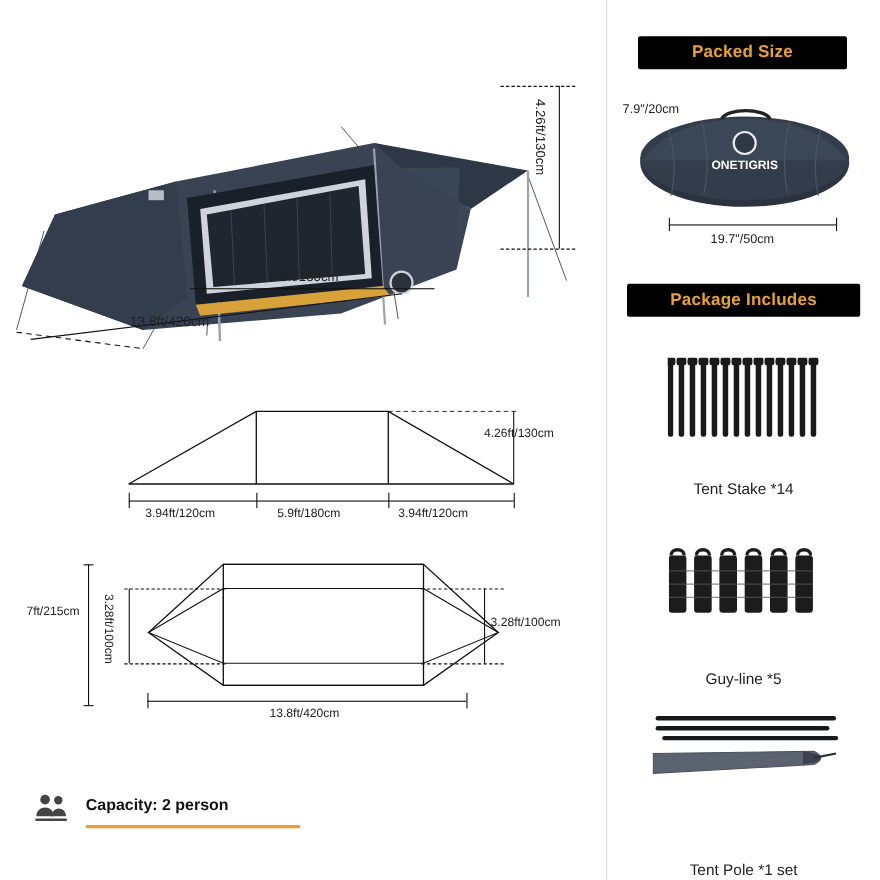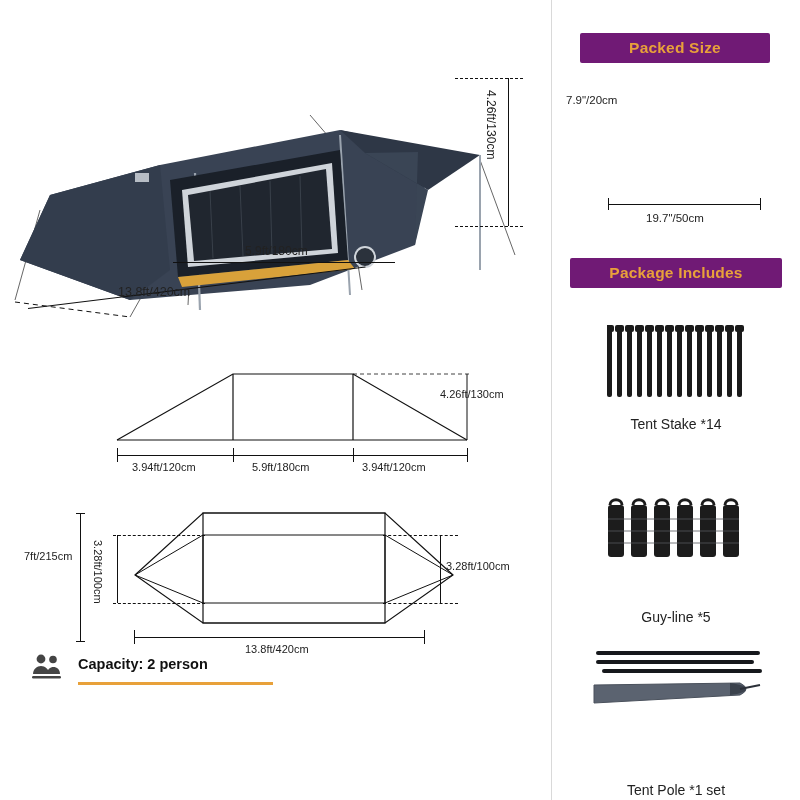--- a/index.html
+++ b/index.html
@@ -23,30 +23,30 @@
   .mline{position:absolute;background:#111;}
   .h{height:1px;}
   .v{width:1px;}
   .dash-h{position:absolute;height:0;border-top:1px dashed #111;}
 
   
   .sideview{position:absolute;left:115px;top:350px;width:420px;height:130px;}
   .topview{position:absolute;left:55px;top:495px;width:480px;height:160px;}
 
   
-  .specs{position:absolute;left:30px;top:648px;width:500px;}
+  .specs{position:absolute;left:30px;top:716px;width:500px;}
   .specrow{position:relative;height:48px;}
   .specrow .ic{position:absolute;left:0;top:4px;width:34px;height:32px;}
   .spectext{position:absolute;left:48px;top:8px;font-size:14.5px;font-weight:bold;color:#111;white-space:nowrap;}
   .underline{position:absolute;left:48px;top:34px;height:3px;background:#e8a13a;}
 
   
   .right{position:absolute;left:552px;top:0;width:248px;height:800px;}
 
-  .banner{position:absolute;background:#701a75;height:30px;border-radius:2px;display:flex;align-items:center;justify-content:center;}
+  .banner{position:absolute;background:#000000;height:30px;border-radius:2px;display:flex;align-items:center;justify-content:center;}
   .banner span{color:#e8a13a;font-size:15.5px;font-weight:bold;letter-spacing:.2px;}
 
   .packed-img{position:absolute;left:26px;top:96px;width:198px;height:100px;}
   .pi-label{position:absolute;font-size:11.5px;color:#222;}
 
   .incl-item{position:absolute;width:248px;text-align:center;font-size:14px;color:#222;}
 
   .stakes{position:absolute;left:55px;top:325px;width:140px;height:80px;}
   .ropes{position:absolute;left:56px;top:497px;width:140px;height:66px;}
   .poles{position:absolute;left:38px;top:645px;width:176px;height:80px;}
@@ -197,20 +197,39 @@
   </div>
 
   <div class="right">
 
     <div class="banner" style="left:28px;top:33px;width:190px;">
       <span>Packed Size</span>
     </div>
 
     <div class="pi-label" style="left:14px;top:94px;">7.9"/20cm</div>
 
+    <div class="packed-img">
+      <svg width="198" height="100" viewBox="0 0 198 100" xmlns="http://www.w3.org/2000/svg">
+        <ellipse cx="99" cy="52" rx="95" ry="40" fill="#2b3340"></ellipse>
+        <ellipse cx="99" cy="48" rx="95" ry="38" fill="#333c4b"></ellipse>
+        <path d="M6 50c18-26 52-38 93-38s75 12 93 38" fill="#3b4656"></path>
+        <g stroke="#4e5968" stroke-width="1.2" fill="none" opacity=".8">
+          <path d="M30 22c6 22 6 42 2 60"></path>
+          <path d="M60 14c6 26 6 48 2 66"></path>
+          <path d="M140 14c-6 26-6 48-2 66"></path>
+          <path d="M168 22c-6 22-6 42-2 60"></path>
+        </g>
+
+        <path d="M78 12c6-10 38-10 44 0" stroke="#222" stroke-width="3" fill="none"></path>
+
+        <circle cx="99" cy="34" r="11" fill="#e9ecef"></circle>
+        <circle cx="99" cy="34" r="9" fill="#2f3744"></circle>
+        <text x="99" y="58" font-family="Liberation Sans, sans-serif" font-size="11" font-weight="bold" fill="#ffffff" text-anchor="middle">ONETIGRIS</text>
+      </svg>
+    </div>
 
     <div class="mline v" style="left:56px;top:198px;height:12px;"></div>
     <div class="mline v" style="left:208px;top:198px;height:12px;"></div>
     <div class="mline h" style="left:56px;top:204px;width:152px;"></div>
     <div class="pi-label" style="left:94px;top:212px;">19.7"/50cm</div>
 
     <div class="banner" style="left:18px;top:258px;width:212px;">
       <span>Package Includes</span>
     </div>
 
@@ -269,21 +288,21 @@
               <rect x="0" y="4" width="5" height="68" rx="2"></rect>
               <rect x="-2" y="0" width="9" height="7" rx="2"></rect>
             </g>
           <g transform="translate(130,0)">
               <rect x="0" y="4" width="5" height="68" rx="2"></rect>
               <rect x="-2" y="0" width="9" height="7" rx="2"></rect>
             </g>
         </g>
       </svg>
     </div>
-    <div class="incl-item" style="left:0;top:416px;">Tent Stake *14</div>
+    <div class="incl-item" style="left:0;top:436px;">Tent Stake *14</div>
 
     <div class="ropes">
       <svg width="140" height="66" viewBox="0 0 140 66" xmlns="http://www.w3.org/2000/svg">
         <g fill="#1c1c1c">
           <g transform="translate(0,0)">
               <rect x="0" y="8" width="16" height="52" rx="3"></rect>
               <path d="M2 8c0-7 12-7 12 0" fill="none" stroke="#1c1c1c" stroke-width="3"></path>
             </g>
           <g transform="translate(23,0)">
               <rect x="0" y="8" width="16" height="52" rx="3"></rect>

